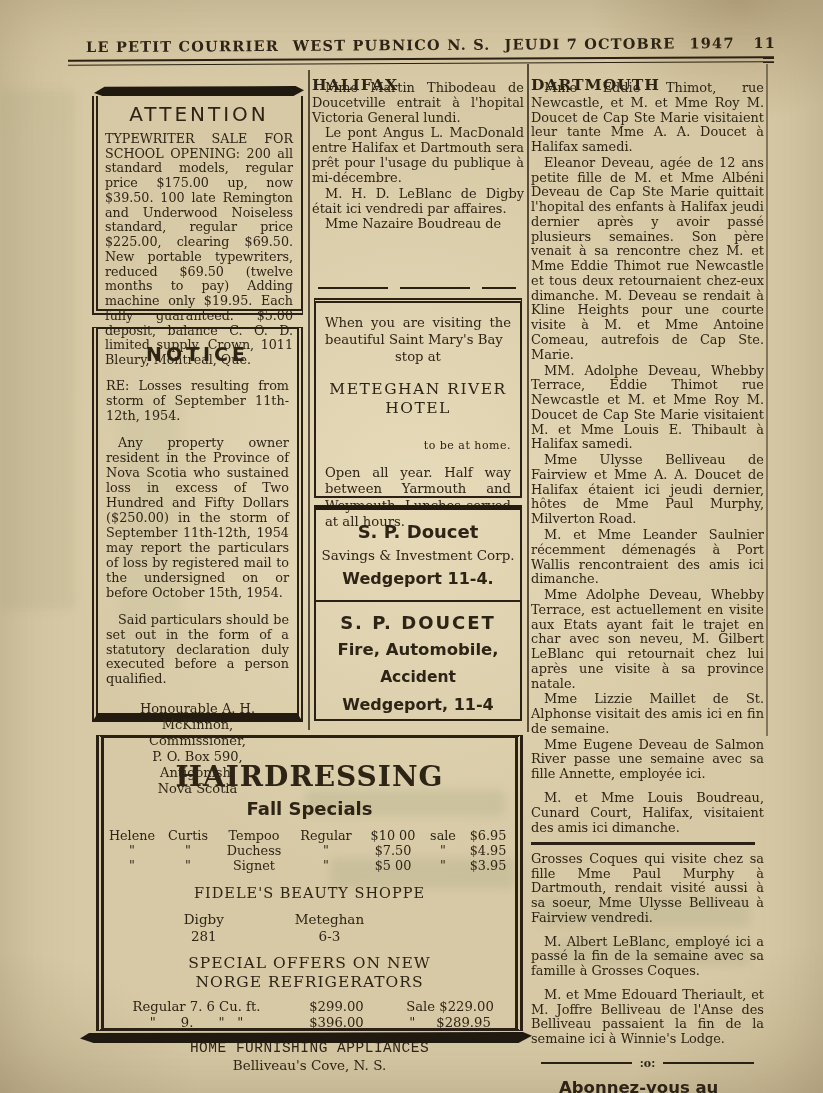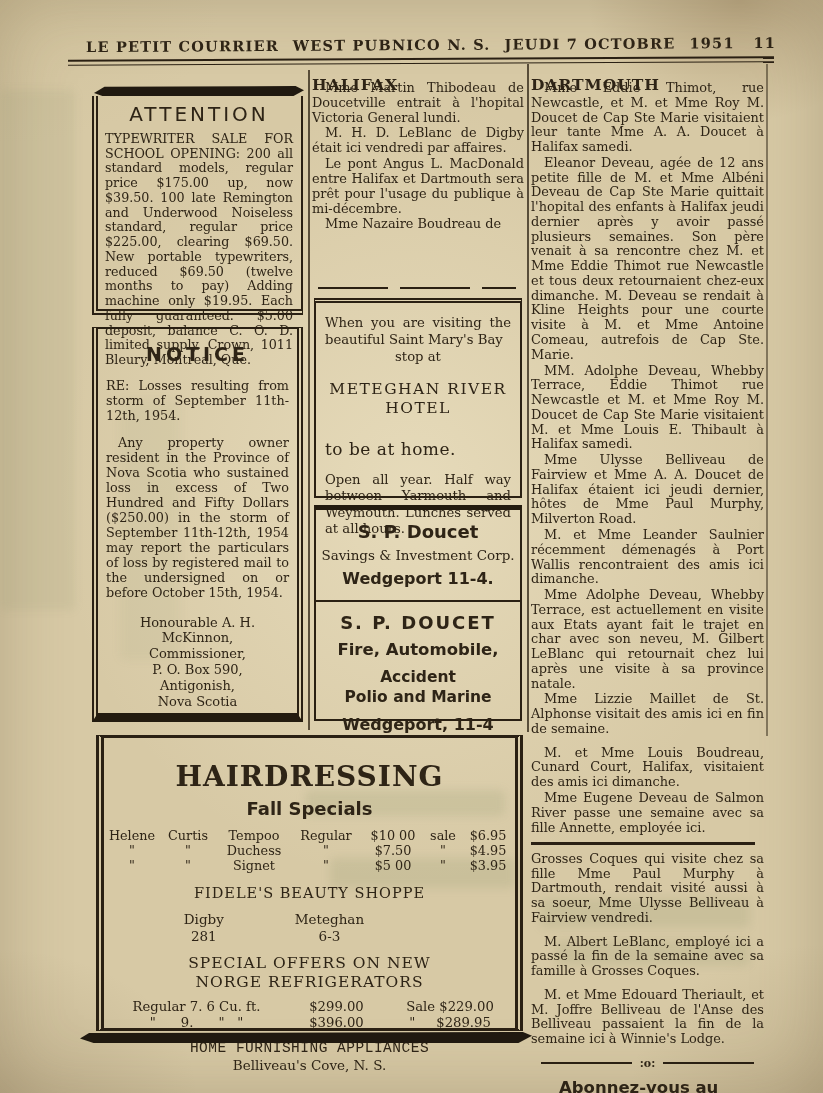--- a/index.html
+++ b/index.html
@@ -69,21 +69,21 @@
     background:repeating-linear-gradient(90deg,#2a2013 0 70px,transparent 70px 82px);}
 
   
   #hotel-box{left:314px;top:298px;width:208px;height:200px;
     border:2px solid #2a2013;border-top:5px double #2a2013;
     padding:12px 9px 0 9px;box-sizing:border-box;}
   #hotel-intro{font-size:13.2px;line-height:1.25;text-align:justify;margin:0;}
   #hotel-stop{font-size:13.2px;text-align:center;margin:1px 0 0 0;}
   .hotel-name{text-align:center;font-size:15.5px;letter-spacing:1.5px;margin:0;line-height:1.25;}
   #hotel-name1{margin-top:16px;}
-  #hotel-tag{text-align:left;font-size:17px;margin:20px 0 0 0;letter-spacing:0.5px;}
+  #hotel-tag{text-align:right;font-size:11px;margin:20px 0 0 0;letter-spacing:0.5px;}
   #hotel-details{font-size:13.2px;line-height:1.25;text-align:justify;margin:13px 0 0 0;}
 
   
   #doucet-box{left:314px;top:505px;width:208px;height:216px;
     border:2px solid #2a2013;border-top:5px solid #231b0f;
     text-align:center;padding-top:11px;box-sizing:border-box;}
   .sans-b{font-family:"DejaVu Sans",sans-serif;font-weight:bold;}
   #dc-name1{font-size:18px;margin:0;}
   #dc-l1{font-size:13.5px;margin:5px 0 0 0;}
   #dc-l2{font-size:16px;margin:6px 0 0 0;}
@@ -140,55 +140,56 @@
   <div class="ghost" style="left:540px;top:898px;width:210px;height:30px;"></div>
   <div class="ghost" style="left:555px;top:940px;width:195px;height:26px;"></div>
   <div class="ghost" style="left:0px;top:90px;width:75px;height:520px;background:rgba(128,142,98,0.10);"></div>
   <div class="ghost" style="left:120px;top:400px;width:60px;height:260px;background:rgba(128,142,98,0.07);"></div>
 
   <header class="abs z" id="masthead">
     <span>LE PETIT COURRIER</span>
     <span>WEST PUBNICO N. S.</span>
     <span>JEUDI 7 OCTOBRE</span>
     <span>
-      <span>1951</span>&nbsp;&nbsp;
+      <span>1947</span>&nbsp;&nbsp;
       <span>11</span>
     </span>
   </header>
   <div class="abs z mh-rule" id="mh-rule1"></div>
   <div class="abs z mh-rule" id="mh-rule2"></div>
 
   <div class="abs z vrule" id="vr1"></div>
   <div class="abs z vrule" id="vr2"></div>
   <div class="abs z vrule" id="vr3"></div>
 
   <div class="abs z bar" id="att-bar"></div>
   <section class="abs z" id="attention-box">
     <h2 id="attention-title">ATTENTION</h2>
     <p id="attention-body">TYPEWRITER SALE FOR SCHOOL OPENING: 200 all standard models, regular price $175.00 up, now $39.50. 100 late Remington and Underwood Noiseless standard, regular price $225.00, clearing $69.50. New portable typewriters, reduced $69.50 (twelve months to pay) Adding machine only $19.95. Each fully guaranteed. $5.00 deposit, balance C. O. D. limited supply. Crown, 1011 Bleury, Montreal, Que.</p>
   </section>
 
   <section class="abs z" id="notice-box">
     <h2 id="notice-title">NOTICE</h2>
     <p class="notice-p noind">RE: Losses resulting from storm of September 11th-12th, 1954.</p>
     <p class="notice-p" style="text-indent:12px;">Any property owner resident in the Province of Nova Scotia who sustained loss in excess of Two Hundred and Fifty Dollars ($250.00) in the storm of September 11th-12th, 1954 may report the particulars of loss by registered mail to the undersigned on or before October 15th, 1954.</p>
+    <p class="notice-p" style="text-indent:12px;">Said particulars should be set out in the form of a statutory declaration duly executed before a person qualified.</p>
     <div id="sig-block">
       <p class="sig">Honourable A. H. McKinnon,</p>
       <p class="sig">Commissioner,</p>
       <p class="sig">P. O. Box 590,</p>
       <p class="sig">Antigonish,</p>
       <p class="sig">Nova Scotia</p>
     </div>
   </section>
 
   <h2 class="abs z col-title" id="halifax-title">HALIFAX</h2>
   <div class="abs z" id="halifax-col">
     <p class="np">Mme Martin Thibodeau de Doucetville entrait à l'hopital Victoria General lundi.</p>
+    <p class="np">Le pont Angus L. MacDonald entre Halifax et Dartmouth sera prêt pour l'usage du publique à mi-décembre.</p>
     <p class="np">M. H. D. LeBlanc de Digby était ici vendredi par affaires.</p>
-    <p class="np">Le pont Angus L. MacDonald entre Halifax et Dartmouth sera prêt pour l'usage du publique à mi-décembre.</p>
     <p class="np">Mme Nazaire Boudreau de</p>
   </div>
   <div class="abs z" id="hal-divider"></div>
 
   <section class="abs z" id="hotel-box">
     <p id="hotel-intro">When you are visiting the beautiful Saint Mary's Bay</p>
     <p id="hotel-stop">stop at</p>
     <p class="hotel-name" id="hotel-name1">METEGHAN RIVER</p>
     <p class="hotel-name">HOTEL</p>
     <p id="hotel-tag">to be at home.</p>
@@ -196,21 +197,20 @@
   </section>
 
   <section class="abs z" id="doucet-box">
     <p class="sans-b" id="dc-name1">S. P. Doucet</p>
     <p id="dc-l1">Savings &amp; Investment Corp.</p>
     <p class="sans-b" id="dc-l2">Wedgeport 11-4.</p>
     <div id="dc-div"></div>
     <p class="sans-b" id="dc-name2">S. P. DOUCET</p>
     <p class="sans-b" id="dc-f1">Fire, Automobile,</p>
     <p class="sans-b" id="dc-f2">Accident</p>
-    <p class="sans-b" id="dc-f3">Polio and Marine</p>
     <p class="sans-b" id="dc-f4">Wedgeport, 11-4</p>
   </section>
 
   <section class="abs z" id="hd-box">
     <h2 id="hd-title">HAIRDRESSING</h2>
     <p class="sans-b" id="hd-sub">Fall Specials</p>
     <div id="sp-rows">
       <div class="sp-row">
         <span>Helene</span>
         <span>Curtis</span>
@@ -271,22 +271,22 @@
 
   <h2 class="abs z col-title" id="dartmouth-title">DARTMOUTH</h2>
   <div class="abs z" id="dartmouth-col">
     <p class="np">Mme Eddie Thimot, rue Newcastle, et M. et Mme Roy M. Doucet de Cap Ste Marie visitaient leur tante Mme A. A. Doucet à Halifax samedi.</p>
     <p class="np">Eleanor Deveau, agée de 12 ans petite fille de M. et Mme Albéni Deveau de Cap Ste Marie quittait l'hopital des enfants à Halifax jeudi dernier après y avoir passé plusieurs semaines. Son père venait à sa rencontre chez M. et Mme Eddie Thimot rue Newcastle et tous deux retournaient chez-eux dimanche. M. Deveau se rendait à Kline Heights pour une courte visite à M. et Mme Antoine Comeau, autrefois de Cap Ste. Marie.</p>
     <p class="np">MM. Adolphe Deveau, Whebby Terrace, Eddie Thimot rue Newcastle et M. et Mme Roy M. Doucet de Cap Ste Marie visitaient M. et Mme Louis E. Thibault à Halifax samedi.</p>
     <p class="np">Mme Ulysse Belliveau de Fairview et Mme A. A. Doucet de Halifax étaient ici jeudi dernier, hôtes de Mme Paul Murphy, Milverton Road.</p>
     <p class="np">M. et Mme Leander Saulnier récemment démenagés à Port Wallis rencontraient des amis ici dimanche.</p>
     <p class="np">Mme Adolphe Deveau, Whebby Terrace, est actuellement en visite aux Etats ayant fait le trajet en char avec son neveu, M. Gilbert LeBlanc qui retournait chez lui après une visite à sa province natale.</p>
     <p class="np">Mme Lizzie Maillet de St. Alphonse visitait des amis ici en fin de semaine.</p>
+    <p class="np">Mme Eugene Deveau de Salmon River passe une semaine avec sa fille Annette, employée ici.</p>
     <p class="np gap-top">M. et Mme Louis Boudreau, Cunard Court, Halifax, visitaient des amis ici dimanche.</p>
-    <p class="np">Mme Eugene Deveau de Salmon River passe une semaine avec sa fille Annette, employée ici.</p>
     <div id="dart-rule"></div>
     <p class="np noind">Grosses Coques qui visite chez sa fille Mme Paul Murphy à Dartmouth, rendait visité aussi à sa soeur, Mme Ulysse Belliveau à Fairview vendredi.</p>
     <p class="np gap-top">M. Albert LeBlanc, employé ici a passé la fin de la semaine avec sa famille à Grosses Coques.</p>
     <p class="np gap-top">M. et Mme Edouard Theriault, et M. Joffre Belliveau de l'Anse des Belliveau passaient la fin de la semaine ici à Winnie's Lodge.</p>
     <div id="dart-divider">
       <div class="dd-line"></div>
       <span id="dd-glyph">:o:</span>
       <div class="dd-line"></div>
     </div>
     <div id="footer-sub">

